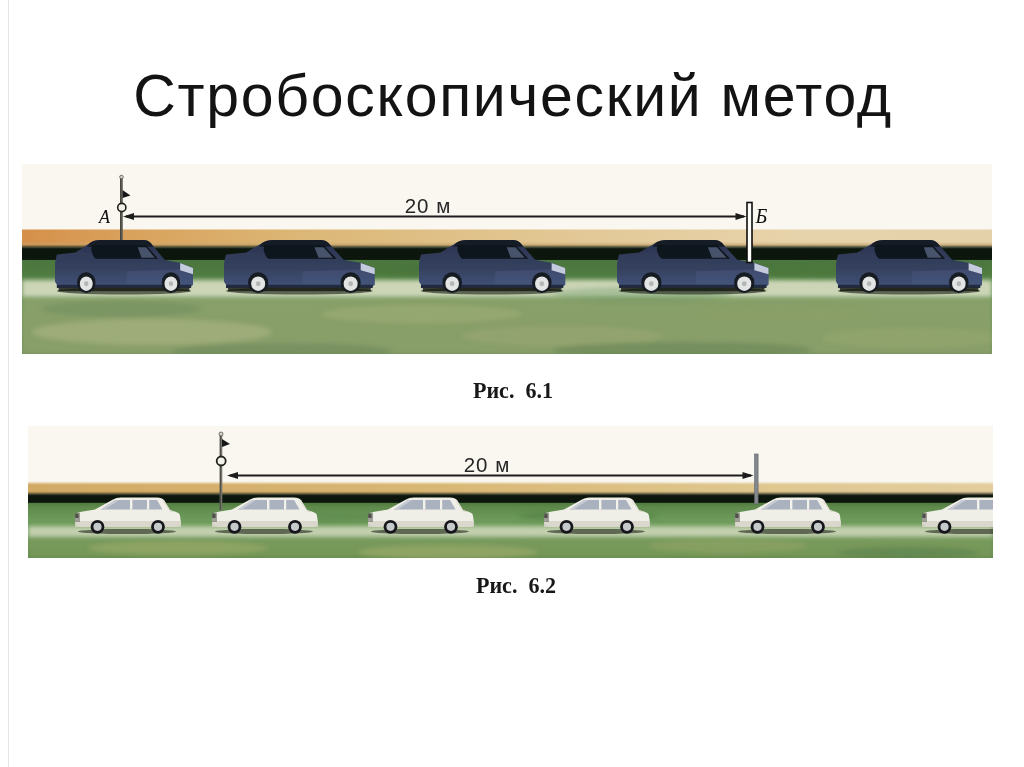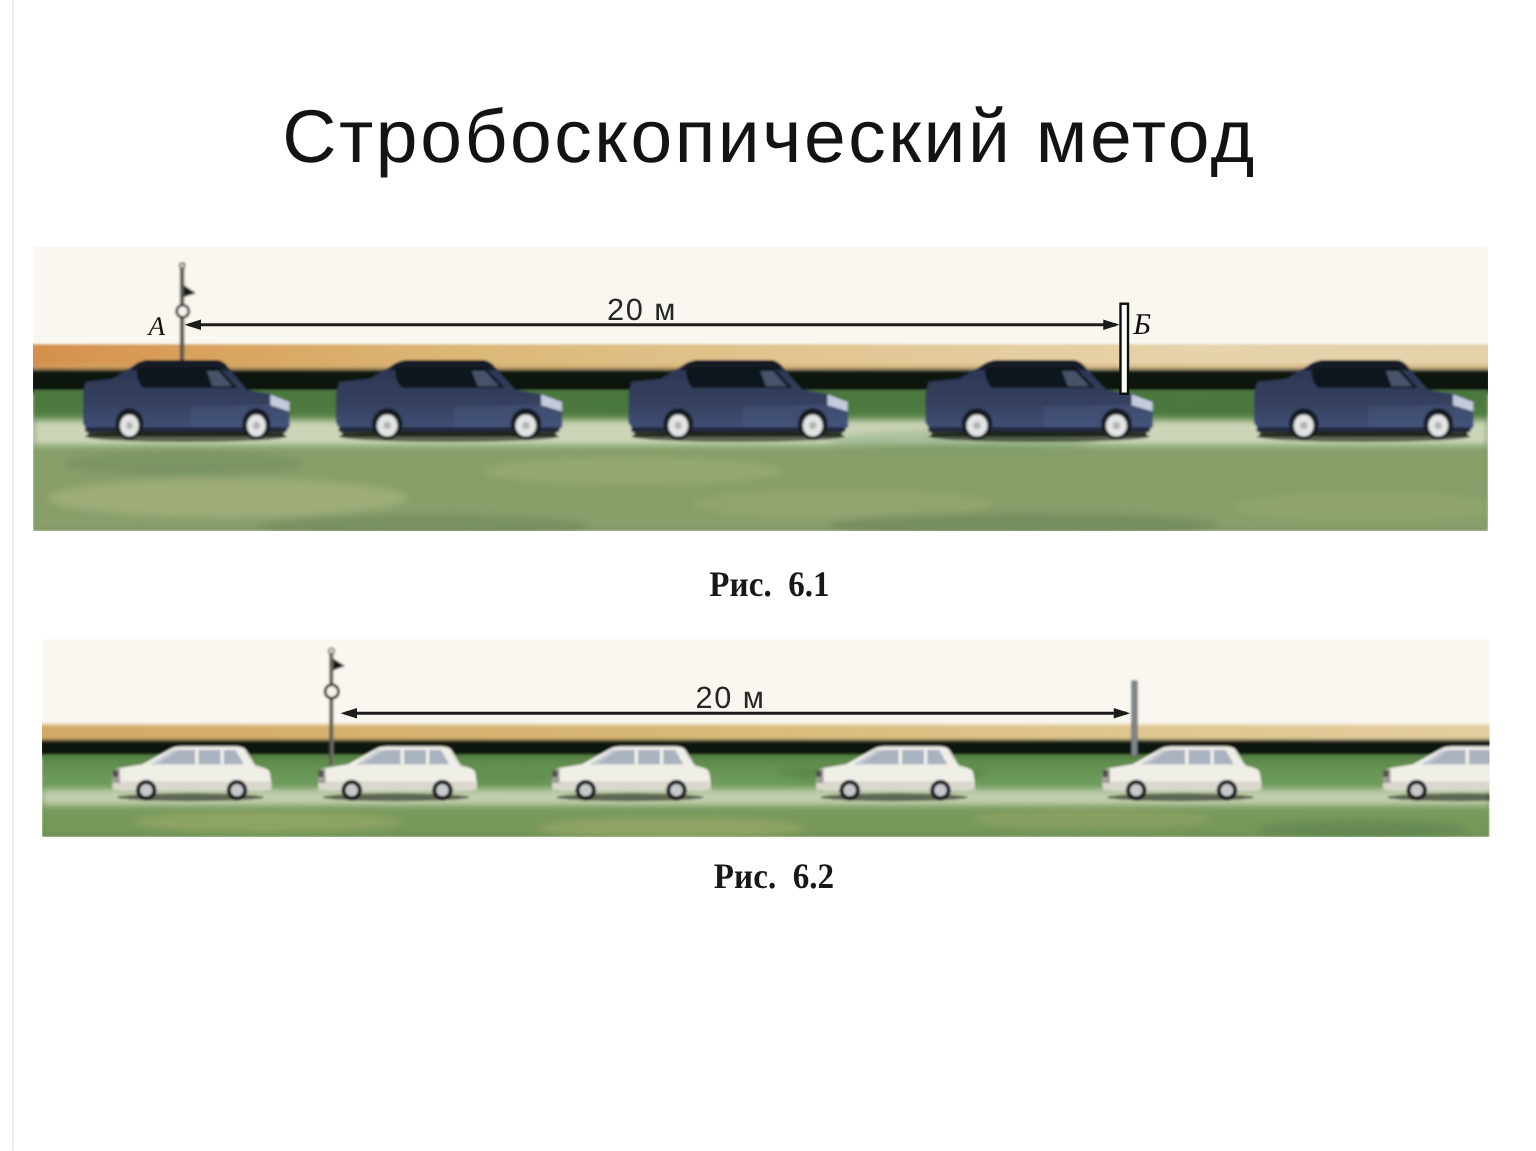--- a/index.html
+++ b/index.html
@@ -6,21 +6,21 @@
   body{width:1024px;height:767px;position:relative;overflow:hidden;
        font-family:"Liberation Sans",sans-serif;}
   .abs{position:absolute;}
 </style>
 </head>
 <body>
 
 <div class="abs" style="left:8px;top:0;width:1px;height:767px;background:#e6e6e4;"></div>
 
 <div class="abs" style="left:1px;top:62px;width:1024px;text-align:center;
-     font-size:50px;line-height:1.18;color:#131313;letter-spacing:1.7px;">Стробоскопический метод</div>
+     font-size:59px;line-height:1.18;color:#131313;letter-spacing:1.7px;">Стробоскопический метод</div>
 
 <svg class="abs" style="left:22px;top:164px;" width="970" height="190" viewBox="0 0 970 190">
   <defs>
     <linearGradient id="tan1" x1="0" y1="0" x2="1" y2="0">
       <stop offset="0" stop-color="#d5904b"></stop>
       <stop offset="0.12" stop-color="#d9a35d"></stop>
       <stop offset="0.3" stop-color="#dcb878"></stop>
       <stop offset="0.55" stop-color="#e2c794"></stop>
       <stop offset="0.8" stop-color="#e7d3ab"></stop>
       <stop offset="1" stop-color="#e4d1aa"></stop>

